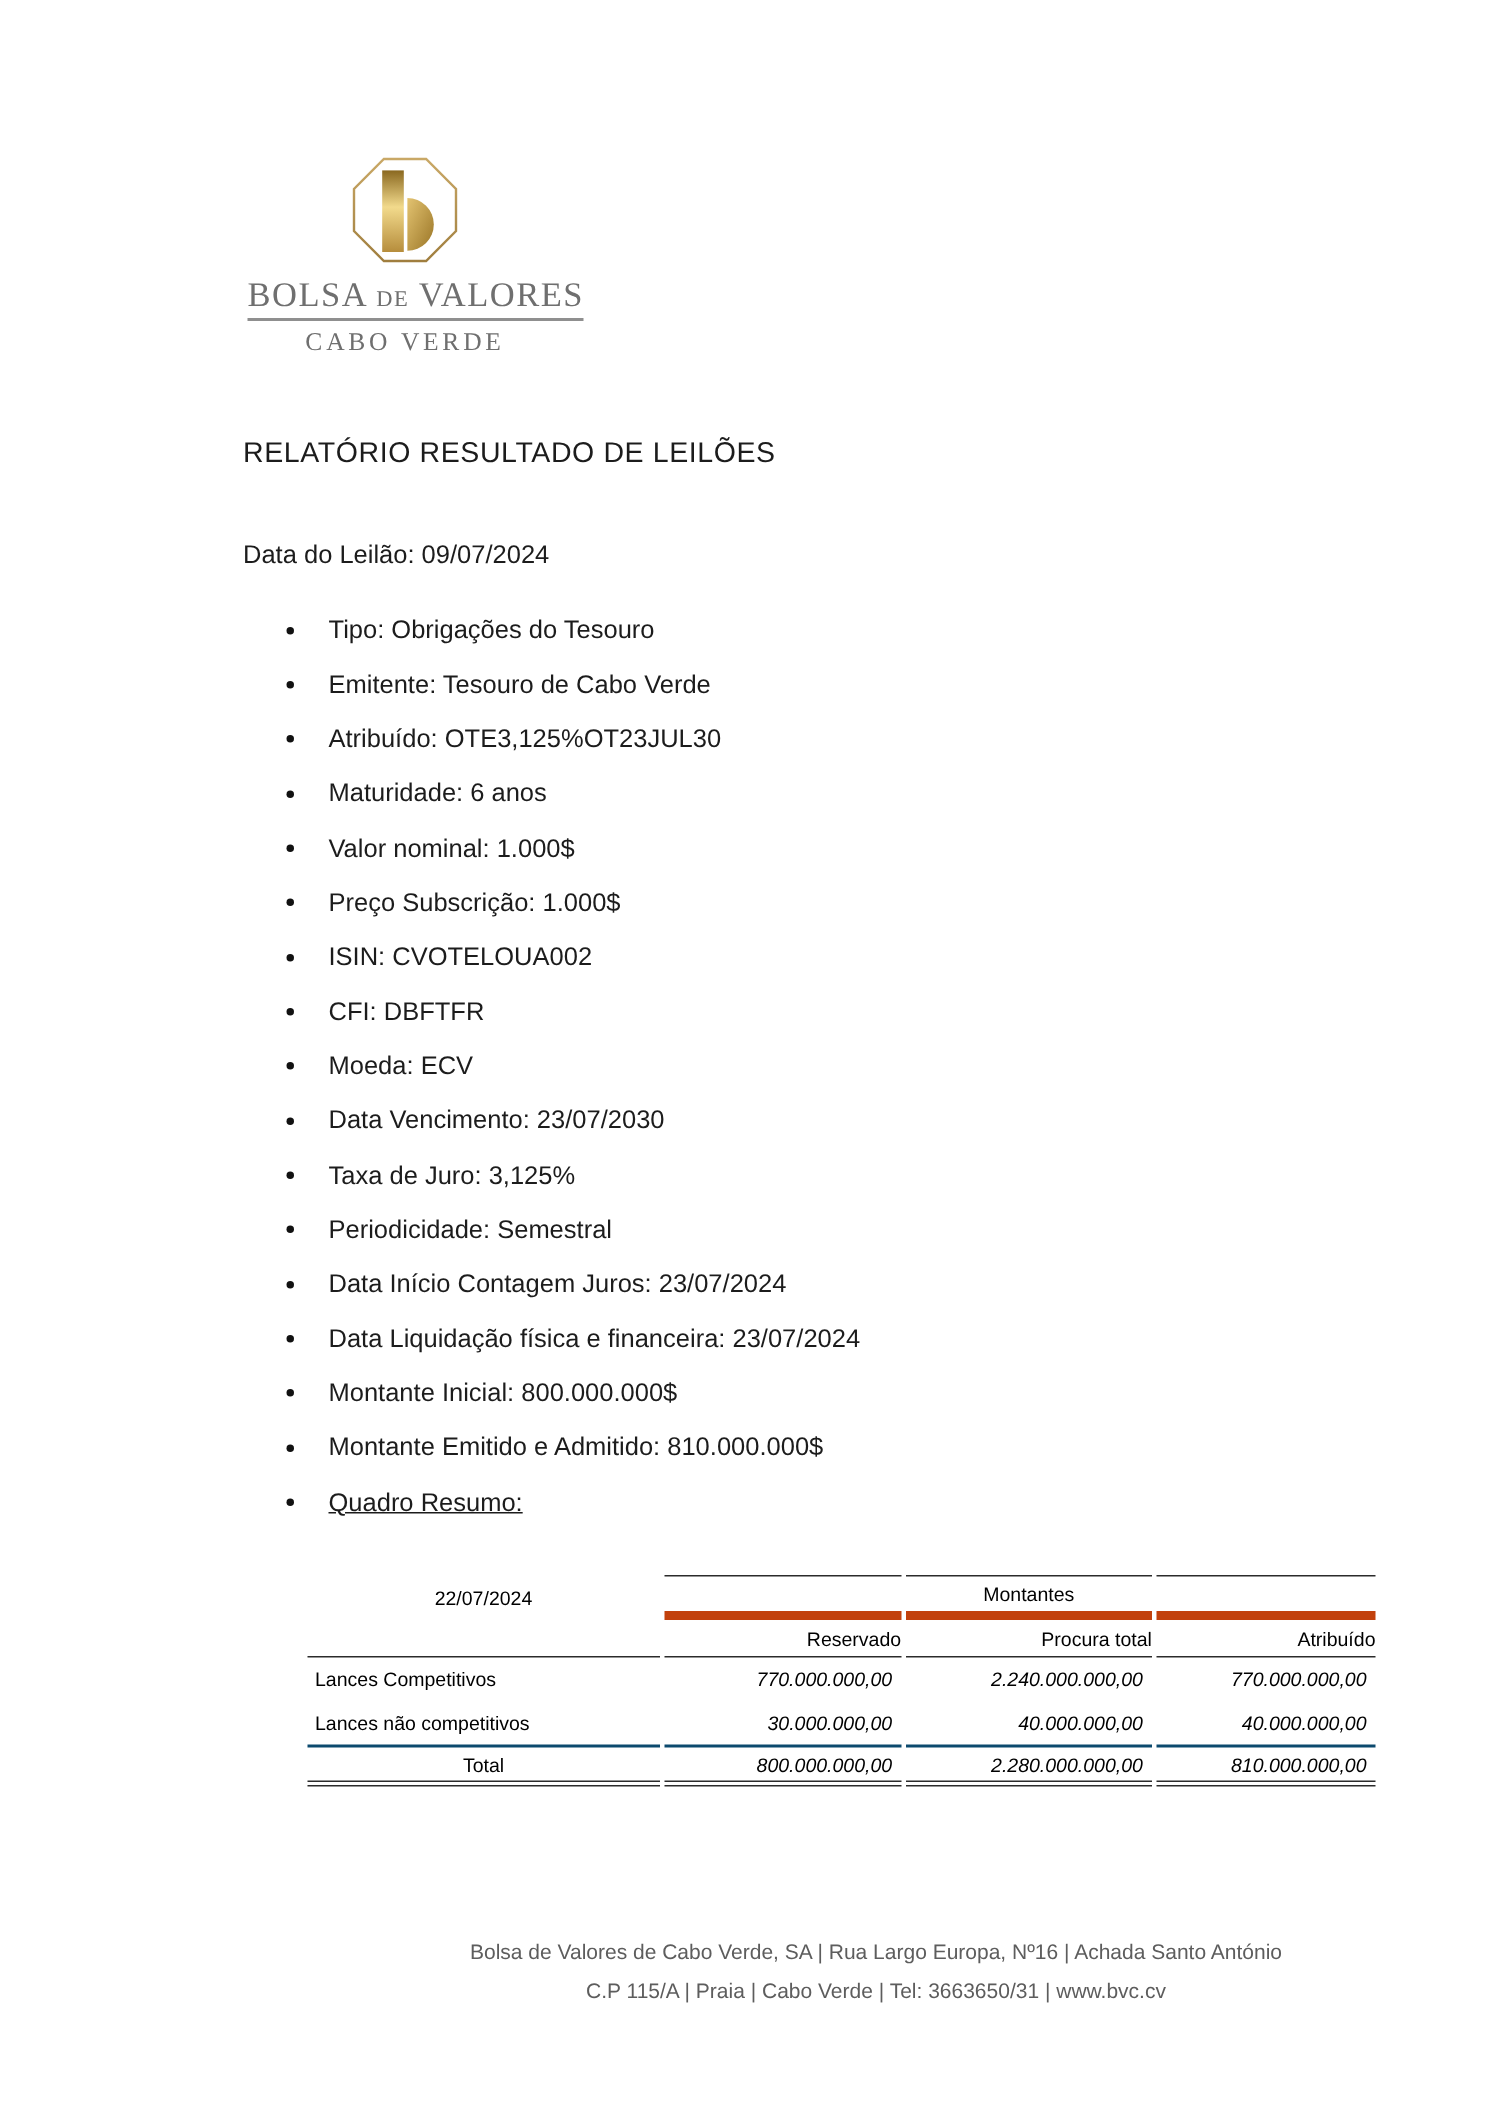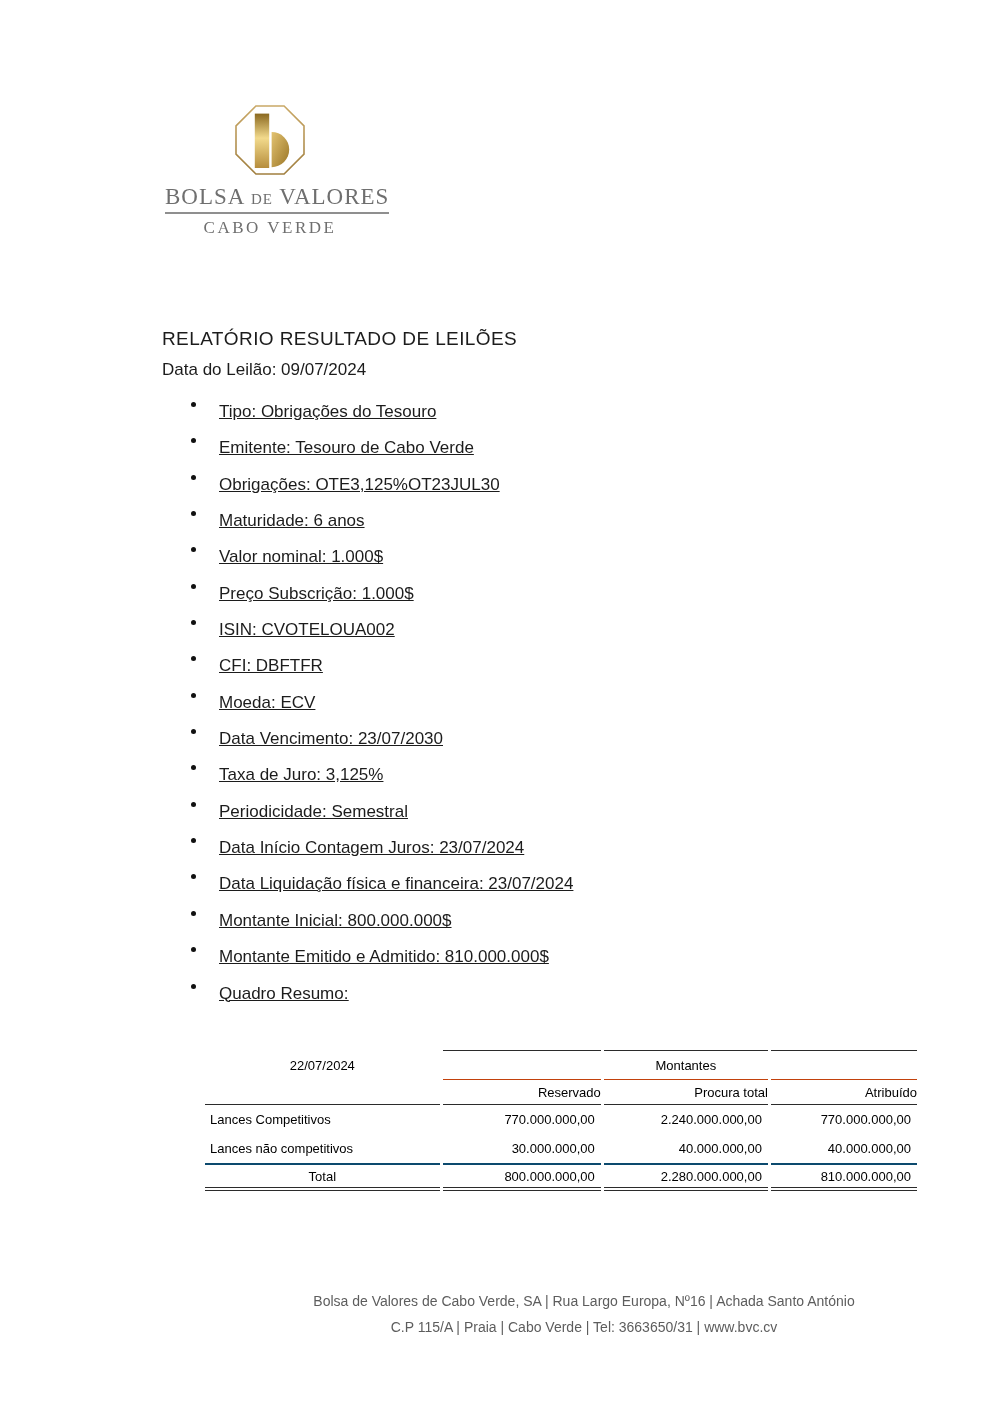--- a/index.html
+++ b/index.html
@@ -40,41 +40,41 @@
     font-family: "Liberation Serif", serif;
     font-size: 17px;
     letter-spacing: 2.5px;
     margin-top: 4px;
   }
 
   
   .title {
     position: absolute;
     left: 90px;
-    top: 328px;
+    top: 292px;
     font-size: 19px;
     font-weight: 400;
     letter-spacing: 0.4px;
   }
   .date-line {
     position: absolute;
     left: 90px;
     top: 360px;
     font-size: 17px;
   }
 
   
   .bullets {
     position: absolute;
     left: 90px;
     top: 402px;
     list-style: none;
     font-size: 17px;
   }
-  .bullets li { display: flex; align-items: flex-start; height: 36.35px; text-decoration: underline; }
+  .bullets li { display: flex; align-items: center; height: 36.35px; }
   .dot {
     flex: 0 0 auto;
     width: 5px; height: 5px;
     border-radius: 50%;
     background: #111;
     margin-left: 29px;
     margin-right: 23px;
   }
   .bullets li:last-child .bt { text-decoration: underline; }
 
@@ -90,26 +90,26 @@
     font-size: 13px;
     color: #000000;
   }
   .summary td { overflow: hidden; white-space: nowrap; }
   .r-group td { height: 30px; vertical-align: middle; }
   .r-sub td   { height: 25px; vertical-align: middle; }
   .r-body td  { height: 29px; vertical-align: middle; }
   .r-total td { height: 28px; vertical-align: middle; }
 
   .c-date { text-align: center; }
-  .gline  { border-top: 1.5px solid #2b2b2b; border-bottom: 1px solid #c2410c; }
+  .gline  { border-top: 1.5px solid #2b2b2b; border-bottom: 6px solid #c2410c; }
   .gtext  { text-align: center; }
   .r-sub td { border-bottom: 1.5px solid #2b2b2b; }
   .ch     { text-align: right; }
   .lbl    { text-align: left; padding-left: 5px; }
-  .num    { text-align: right; padding-right: 6px; }
+  .num    { text-align: right; padding-right: 6px; font-style: italic; }
   .r-total td { border-top: 2px solid #0c4a6e; border-bottom: 4px double #2b2b2b; }
   .tlabel { text-align: center; }
 
   
   .footer {
     position: absolute;
     left: 12px;
     top: 1288px;
     width: 1000px;
     text-align: center;
@@ -159,21 +159,21 @@
     <li>
         <span class="dot"></span>
         <span class="bt">Tipo: Obrigações do Tesouro</span>
       </li>
     <li>
         <span class="dot"></span>
         <span class="bt">Emitente: Tesouro de Cabo Verde</span>
       </li>
     <li>
         <span class="dot"></span>
-        <span class="bt">Obrigações: OTE3,125%OT23JUL30</span>
+        <span class="bt">Atribuído: OTE3,125%OT23JUL30</span>
       </li>
     <li>
         <span class="dot"></span>
         <span class="bt">Maturidade: 6 anos</span>
       </li>
     <li>
         <span class="dot"></span>
         <span class="bt">Valor nominal: 1.000$</span>
       </li>
     <li>

